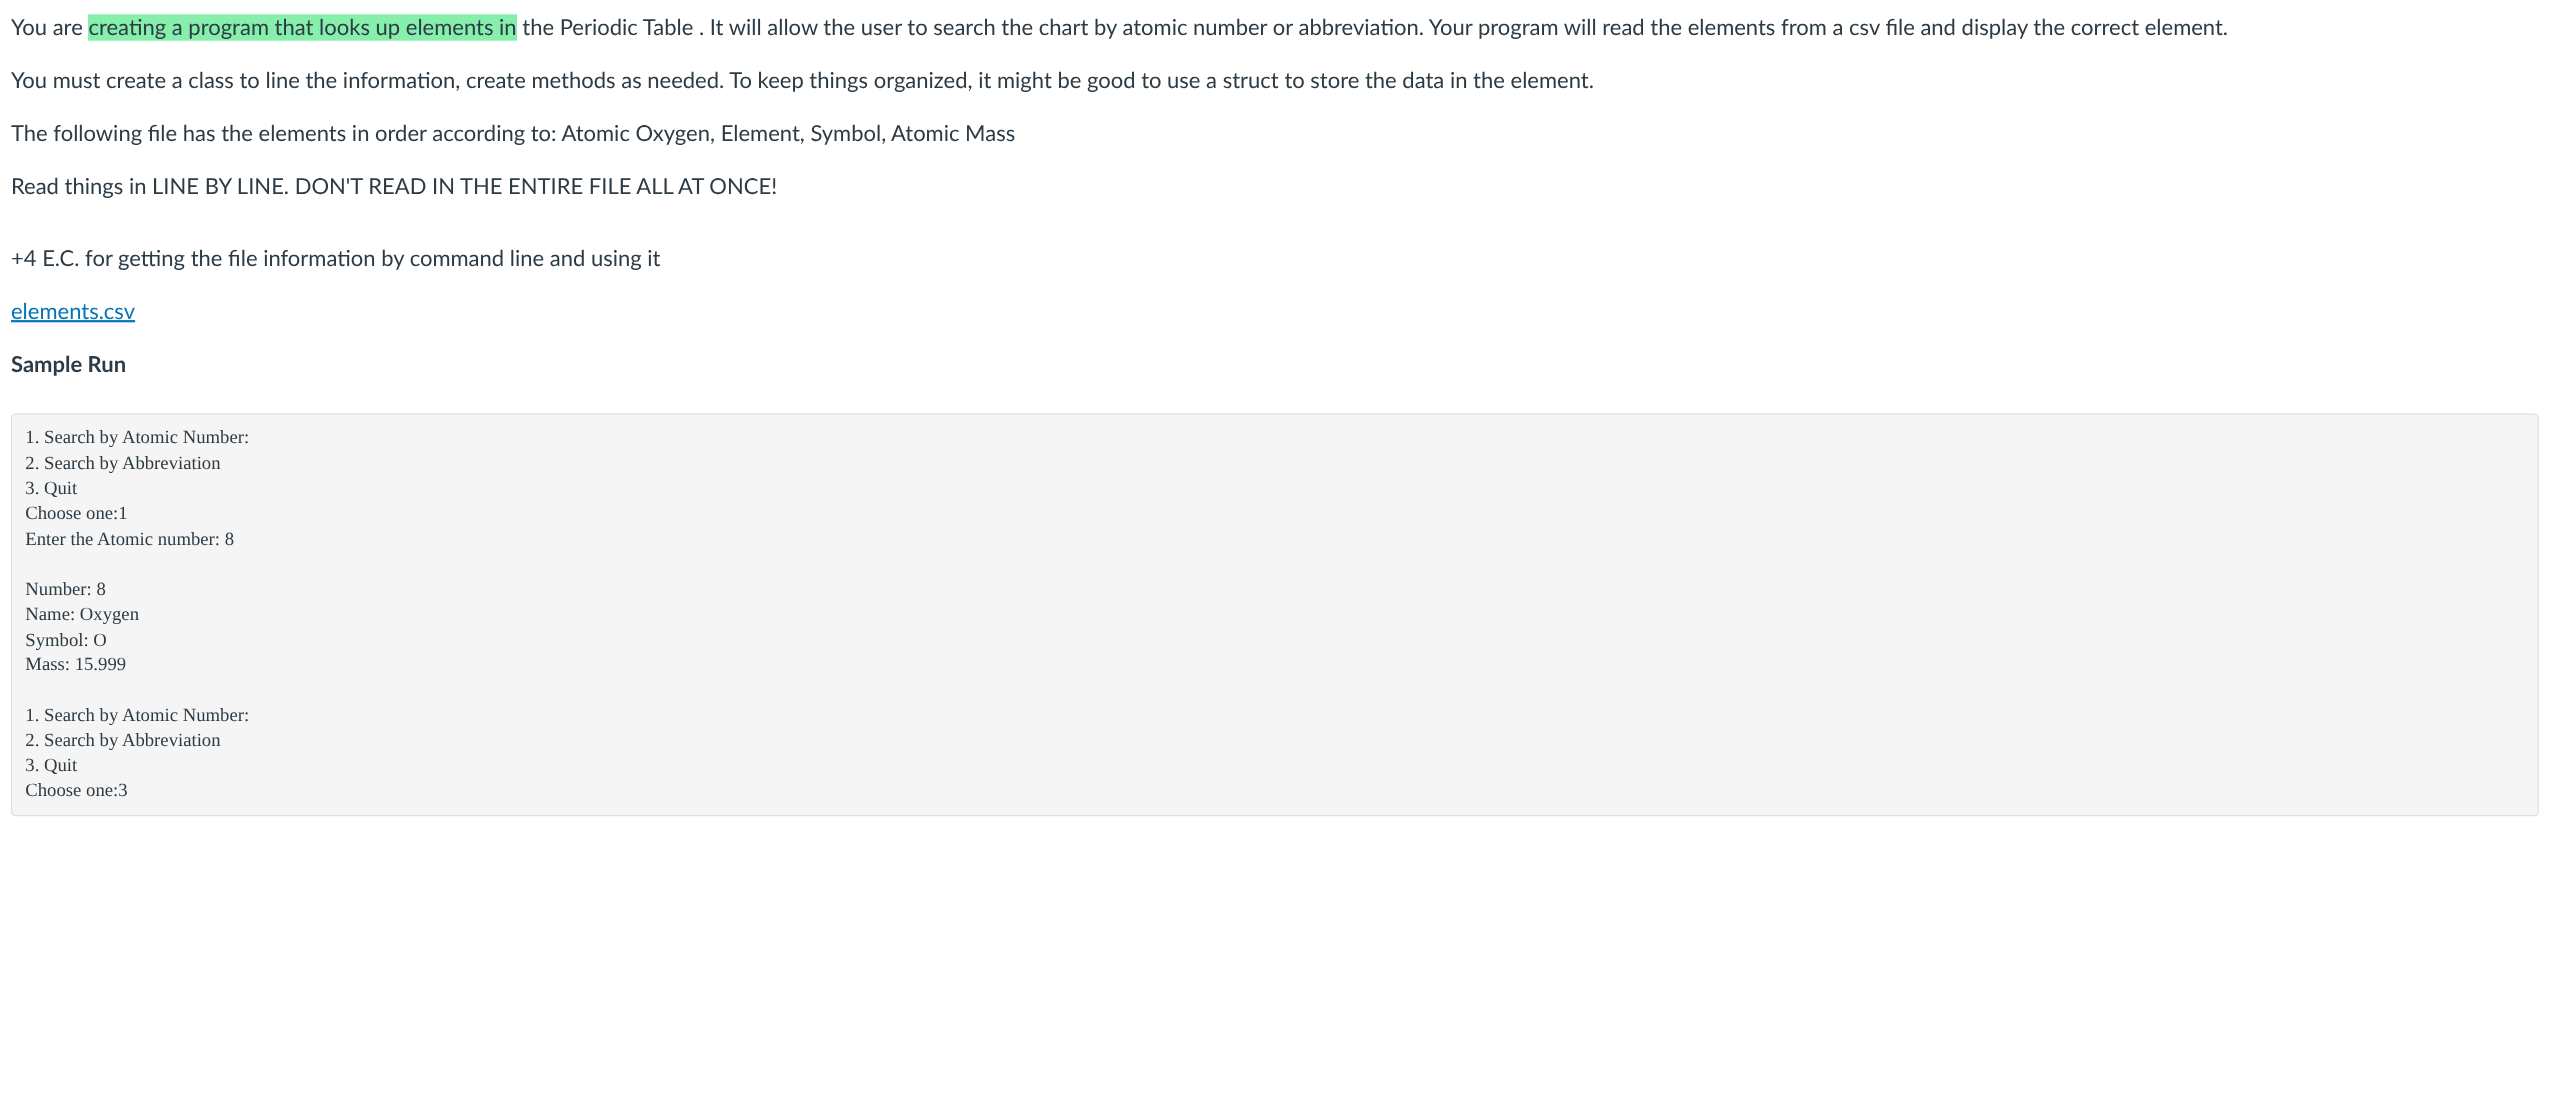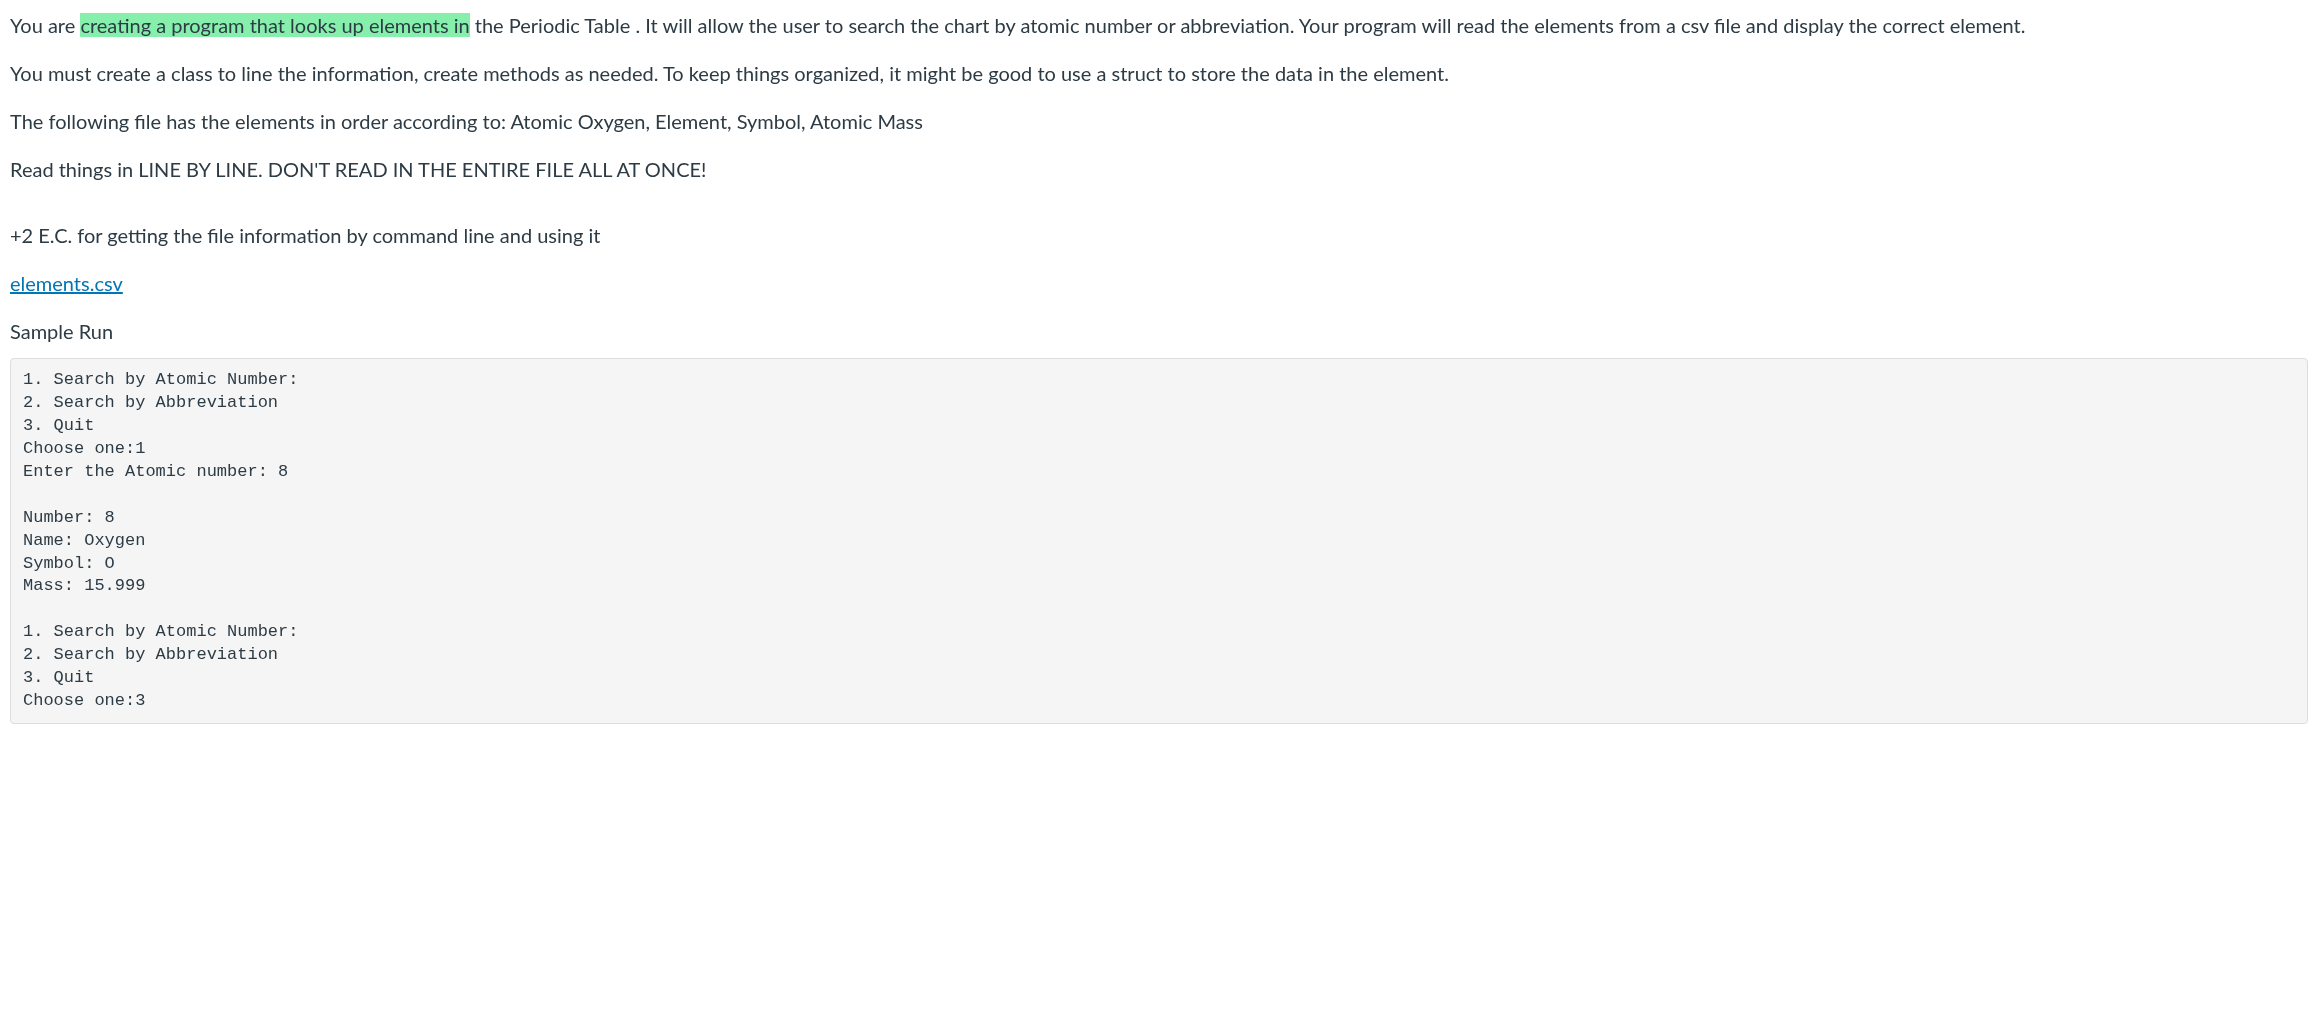--- a/index.html
+++ b/index.html
@@ -14,29 +14,29 @@
     p {
       margin: 0 0 18px 0;
     }
     .highlight {
       background-color: #86efac;
     }
     a.file-link {
       color: #0374b5;
     }
     .sample-run-title {
-      font-weight: 400;
-      margin-bottom: 12px;
+      font-weight: 700;
+      margin-bottom: 30px;
     }
     pre.sample-run {
       background: #f5f5f5;
       border: 1px solid #ddd;
       border-radius: 4px;
       padding: 10px 12px;
-      font-family: Liberation Mono, monospace;
+      font-family: Liberation Serif, serif;
       font-size: 17px;
       line-height: 1.35;
       color: #2d3b45;
       white-space: pre;
       overflow: auto;
       margin: 0;
     }
     .spacer {
       height: 18px;
     }
@@ -49,21 +49,21 @@
 </p>
 
 <p> You must create a class to line the information, create methods as needed.  To keep things organized, it might be good to use a struct to store the data in the element.</p>
 
 <p>The following file has the elements in order according to:  Atomic Oxygen, Element, Symbol, Atomic Mass</p>
 
 <p>Read things in LINE BY LINE. DON'T READ IN THE ENTIRE FILE ALL AT ONCE!</p>
 
 <div class="spacer"></div>
 
-<p>+2 E.C. for getting the file information by command line and using it</p>
+<p>+4 E.C. for getting the file information by command line and using it</p>
 
 <p>
   <a href="#" class="file-link">elements.csv</a>
 </p>
 
 <p class="sample-run-title">Sample Run</p>
 
 <pre class="sample-run">1. Search by Atomic Number:
 2. Search by Abbreviation
 3. Quit

